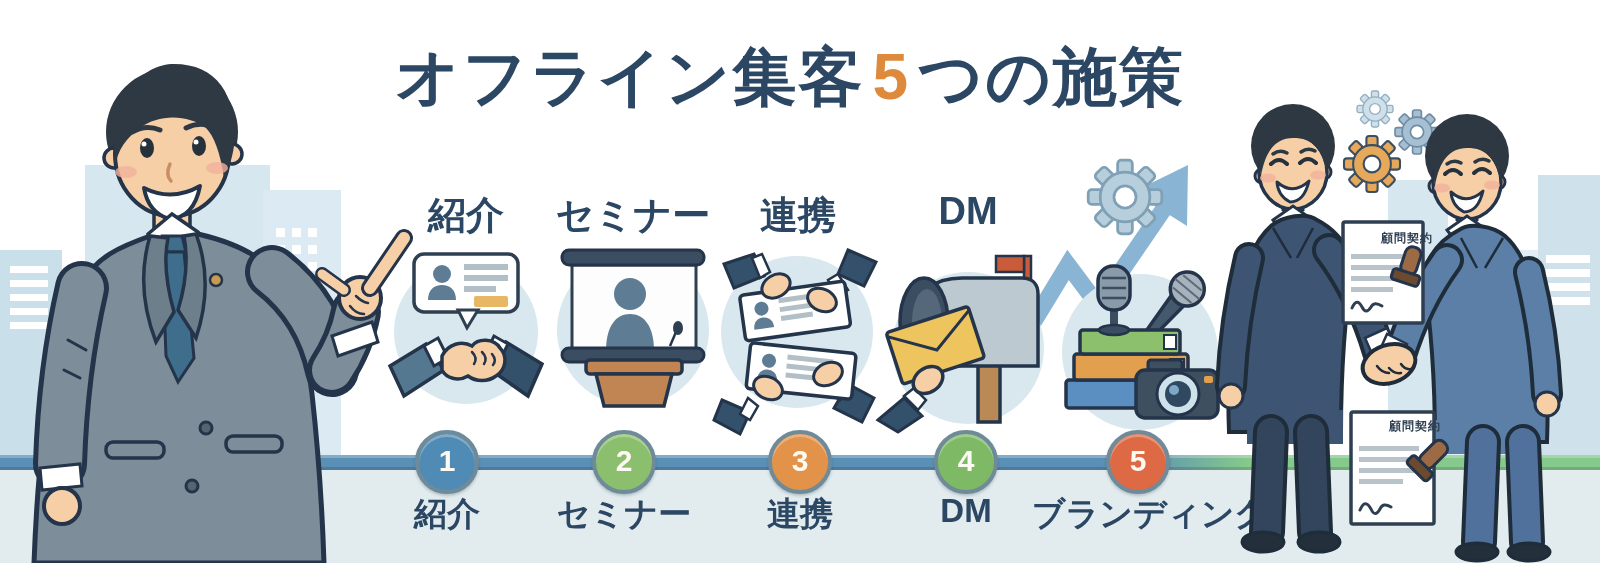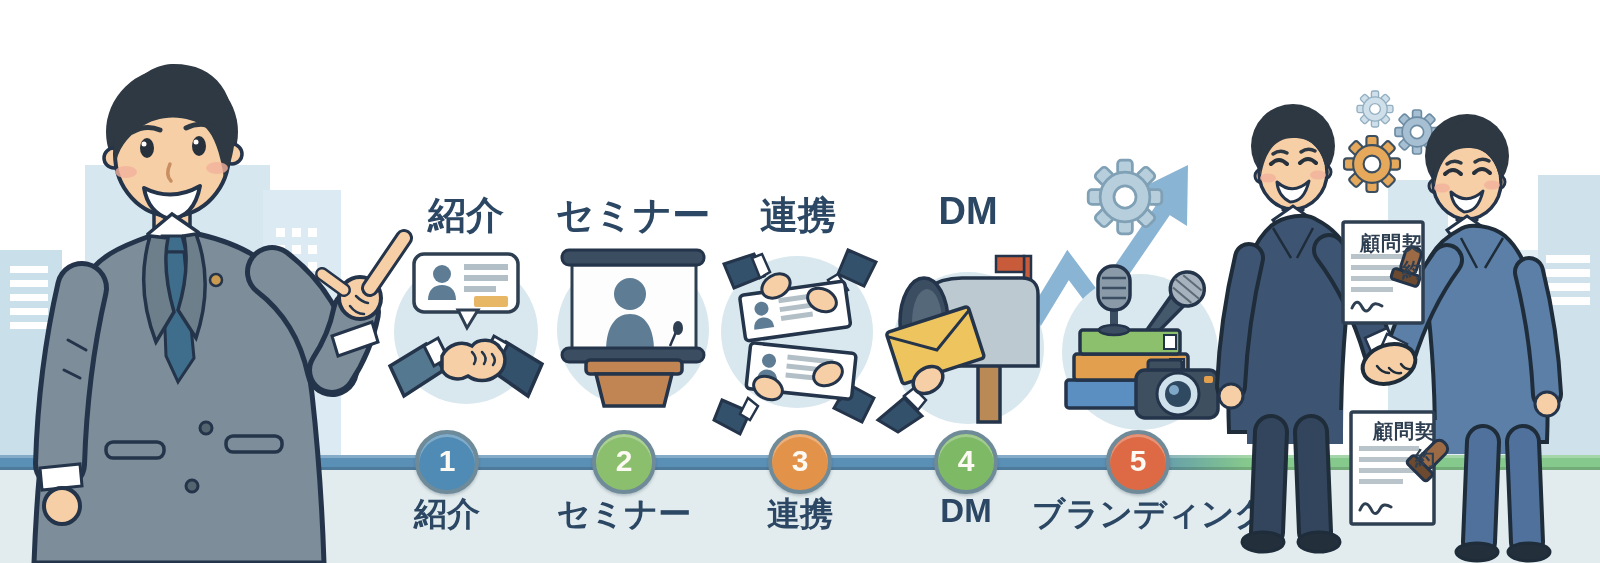--- a/index.html
+++ b/index.html
@@ -16,21 +16,21 @@
   .stepc{width:64px;height:64px;border-radius:50%;border:4px solid #6f8b99;box-sizing:border-box;
          z-index:4;text-align:center;line-height:54px;font-size:30px;font-weight:700;color:#fdfaf3;
          box-shadow:0 2px 3px rgba(40,60,80,.25), inset 0 3px 0 rgba(255,255,255,.28);}
   .c1{background:#4f8bb4;} .c2{background:#8cbf6d;} .c3{background:#e3924a;}
   .c4{background:#7eb965;} .c5{background:#dd6a45;}
   .steplabel{width:240px;text-align:center;top:492px;font-size:33px;font-weight:700;color:#2b4763;z-index:4;}
   .toplabel{width:240px;text-align:center;top:190px;font-size:38px;font-weight:700;color:#2b4763;z-index:4;}
   .title{left:330px;top:34px;width:920px;text-align:center;font-size:64px;font-weight:800;
          color:#2b4763;letter-spacing:2px;z-index:4;white-space:nowrap;}
   .title .t-accent{color:#de8a3c;margin:0 8px;}
-  .doclabel{text-align:right;font-weight:700;font-size:20px;color:#2f3f52;letter-spacing:1px;z-index:7;}
+  .doclabel{text-align:left;font-weight:700;font-size:12px;color:#2f3f52;letter-spacing:1px;z-index:7;padding-left:36px;}
   svg{display:block;}
   .lman{z-index:6;} .rscene{z-index:5;} .growth{z-index:2;} .strat{z-index:3;}
 </style>
 </head>
 <body>
 
 <div class="canvas">
 
   <svg width="0" height="0" style="position:absolute">
     <defs>
@@ -357,20 +357,23 @@
           <rect x="174" y="399" width="44" height="5"></rect>
         </g>
       <path d="M175,430 q5,-12 11,-1 q4,9 9,0 q3,-7 11,-2" stroke="#2f3f52" stroke-width="3" fill="none" stroke-linecap="round"></path>
       <g transform="rotate(45 233 390)">
         <rect x="225" y="352" width="16" height="32" rx="7" fill="#9c6a44" stroke="#24344a" stroke-width="3"></rect>
         <rect x="219" y="382" width="28" height="11" rx="3" fill="#6b4a30" stroke="#24344a" stroke-width="3"></rect>
       </g>
     </g>
   </svg>
 
+  <div class="abs title">
+    <span>オフライン集客</span><span class="t-accent">5</span><span>つの施策</span>
+  </div>
 
   <div class="abs toplabel" style="left:346px">紹介</div>
   <div class="abs toplabel" style="left:513px">セミナー</div>
   <div class="abs toplabel" style="left:678px">連携</div>
   <div class="abs toplabel" style="left:848px">DM</div>
 
   <div class="abs stepc c1" style="left:415px;top:430px"><span>1</span></div>
   <div class="abs stepc c2" style="left:592px;top:430px"><span>2</span></div>
   <div class="abs stepc c3" style="left:768px;top:430px"><span>3</span></div>
   <div class="abs stepc c4" style="left:934px;top:430px"><span>4</span></div>

